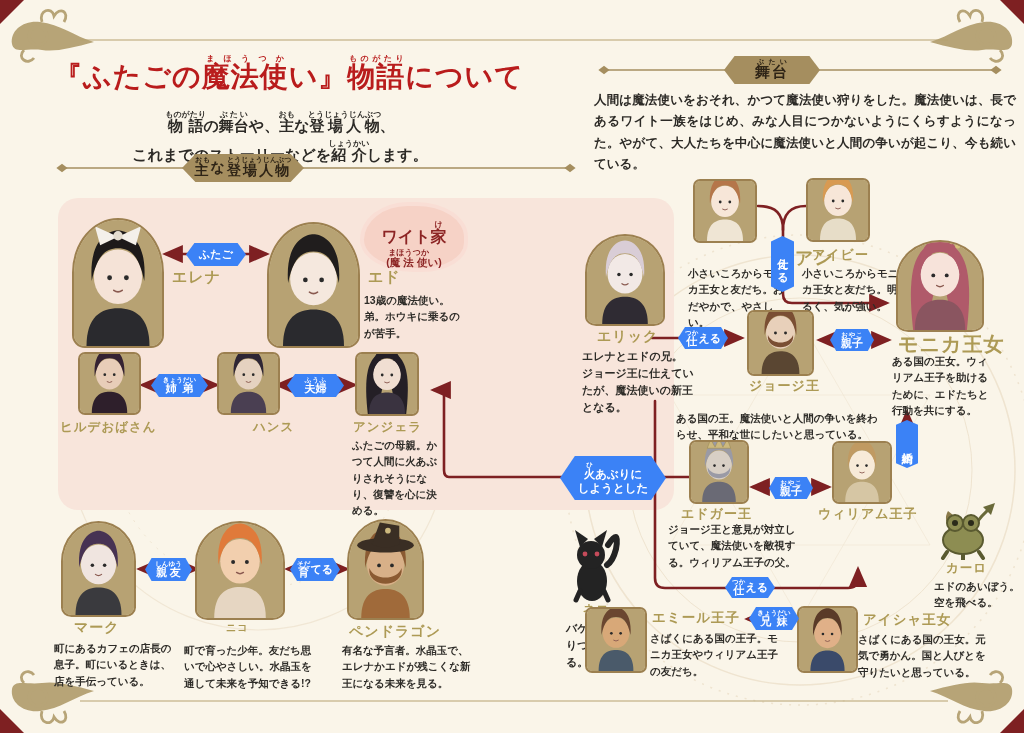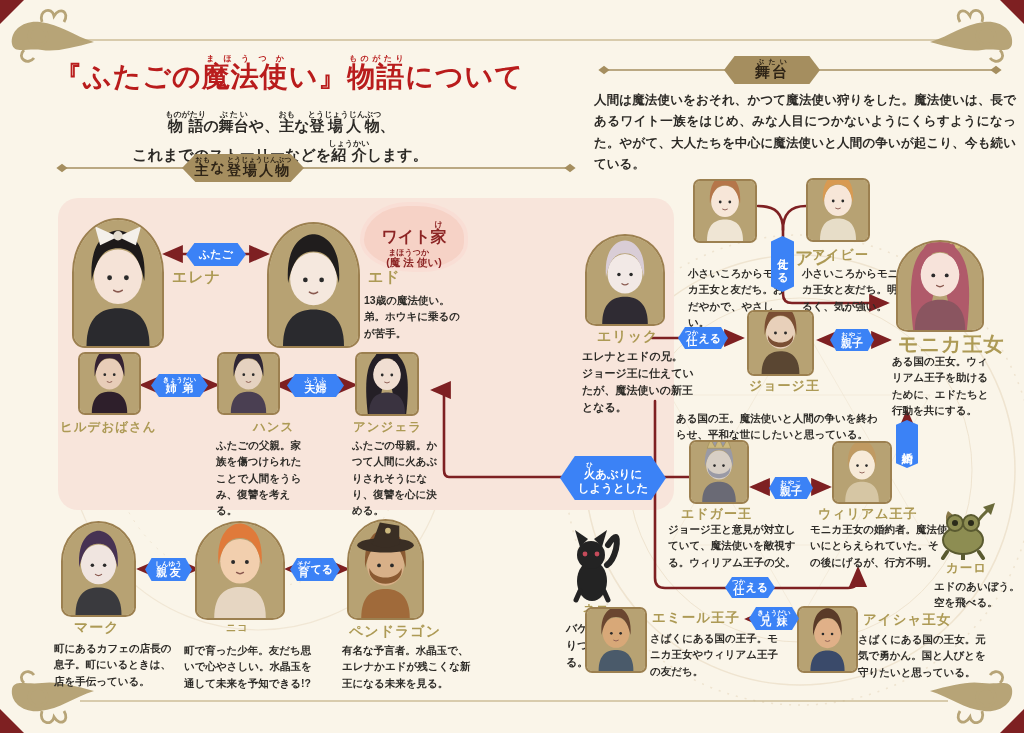--- a/index.html
+++ b/index.html
@@ -167,21 +167,20 @@
   <div class="frame sq" style="left:217px;top:352px;width:63px;height:63px;"><svg viewBox="0 0 100 120" width="100%" height="100%" preserveAspectRatio="xMidYMax slice">
         <rect width="100" height="120" fill="#b7a273"></rect>
         <path d="M20,120 C20,92 34,84 50,84 C66,84 80,92 80,120 Z" fill="#4a3f52"></path>
         <ellipse cx="50" cy="54" rx="23" ry="26" fill="#e5d2c0"></ellipse>
         <path d="M25,58 C22,20 40,10 50,10 C60,10 78,20 75,58 C70,34 62,27 50,27 C38,27 30,34 25,58 Z" fill="#2e2635"></path>
         <path d="M46,67 Q50,70 54,67" stroke="#8a5a50" fill="none" stroke-width="1.6" stroke-linecap="round"></path>
         <circle cx="42" cy="55" r="2.3" fill="#2a2a2a"></circle>
         <circle cx="58" cy="55" r="2.3" fill="#2a2a2a"></circle>
       </svg></div>
   <div class="cname" style="left:229px;top:419px;font-size:12.5px;margin-left:24px;">ハンス</div>
-  <div class="desc" style="left:216px;top:437px;width:90px;">ふたごの父親。家族を傷つけられたことで人間をうらみ、復讐を考える。</div>
 
   <div class="frame sq" style="left:355px;top:352px;width:64px;height:64px;"><svg viewBox="0 0 100 120" width="100%" height="100%" preserveAspectRatio="xMidYMax slice">
         <rect width="100" height="120" fill="#b7a273"></rect>
         <path d="M18,120 C12,66 16,38 30,24 L50,36 L34,120 Z" fill="#241f26"></path>
         <path d="M82,120 C88,66 84,38 70,24 L50,36 L66,120 Z" fill="#241f26"></path>
         <path d="M20,120 C20,92 34,84 50,84 C66,84 80,92 80,120 Z" fill="#3a3340"></path>
         <ellipse cx="50" cy="54" rx="23" ry="26" fill="#f0ded2"></ellipse>
         <path d="M25,58 C22,20 40,10 50,10 C60,10 78,20 75,58 C70,34 62,27 50,27 C38,27 30,34 25,58 Z" fill="#241f26"></path>
         <path d="M46,67 Q50,70 54,67" stroke="#8a5a50" fill="none" stroke-width="1.6" stroke-linecap="round"></path>
         <circle cx="42" cy="55" r="2.3" fill="#2a2a2a"></circle>
@@ -271,21 +270,20 @@
   <div class="frame sq" style="left:832px;top:441px;width:60px;height:63px;"><svg viewBox="0 0 100 120" width="100%" height="100%" preserveAspectRatio="xMidYMax slice">
         <rect width="100" height="120" fill="#b7a273"></rect>
         <path d="M20,120 C20,92 34,84 50,84 C66,84 80,92 80,120 Z" fill="#d6c6a4"></path>
         <ellipse cx="50" cy="54" rx="23" ry="26" fill="#f7ead8"></ellipse>
         <path d="M25,58 C22,20 40,10 50,10 C60,10 78,20 75,58 C70,34 62,27 50,27 C38,27 30,34 25,58 Z" fill="#c09a62"></path>
         <path d="M46,67 Q50,70 54,67" stroke="#8a5a50" fill="none" stroke-width="1.6" stroke-linecap="round"></path>
         <circle cx="42" cy="55" r="2.3" fill="#2a2a2a"></circle>
         <circle cx="58" cy="55" r="2.3" fill="#2a2a2a"></circle>
       </svg></div>
   <div class="cname" style="left:818px;top:505px;font-size:13px;">ウィリアム王子</div>
-  <div class="desc" style="left:810px;top:521px;width:138px;">モニカ王女の婚約者。魔法使いにとらえられていた。その後にげるが、行方不明。</div>
 
   <div class="illus" style="left:558px;top:525px;width:72px;height:78px;"><svg viewBox="0 0 72 78" width="100%" height="100%">
         <path d="M50,20 Q62,2 58,24 Q55,36 49,40" fill="none" stroke="#232323" stroke-width="6" stroke-linecap="round"></path>
         <ellipse cx="34" cy="56" rx="15" ry="20" fill="#232323"></ellipse>
         <circle cx="33" cy="30" r="14" fill="#232323"></circle>
         <path d="M22,22 L17,5 L30,14 Z" fill="#232323"></path>
         <path d="M44,22 L49,5 L36,14 Z" fill="#232323"></path>
         <circle cx="27" cy="29" r="2.4" fill="#c54b5a"></circle>
         <circle cx="39" cy="29" r="2.4" fill="#c54b5a"></circle>
         <path d="M22,66 L18,75 M46,66 L50,75" stroke="#232323" stroke-width="5" stroke-linecap="round"></path>

